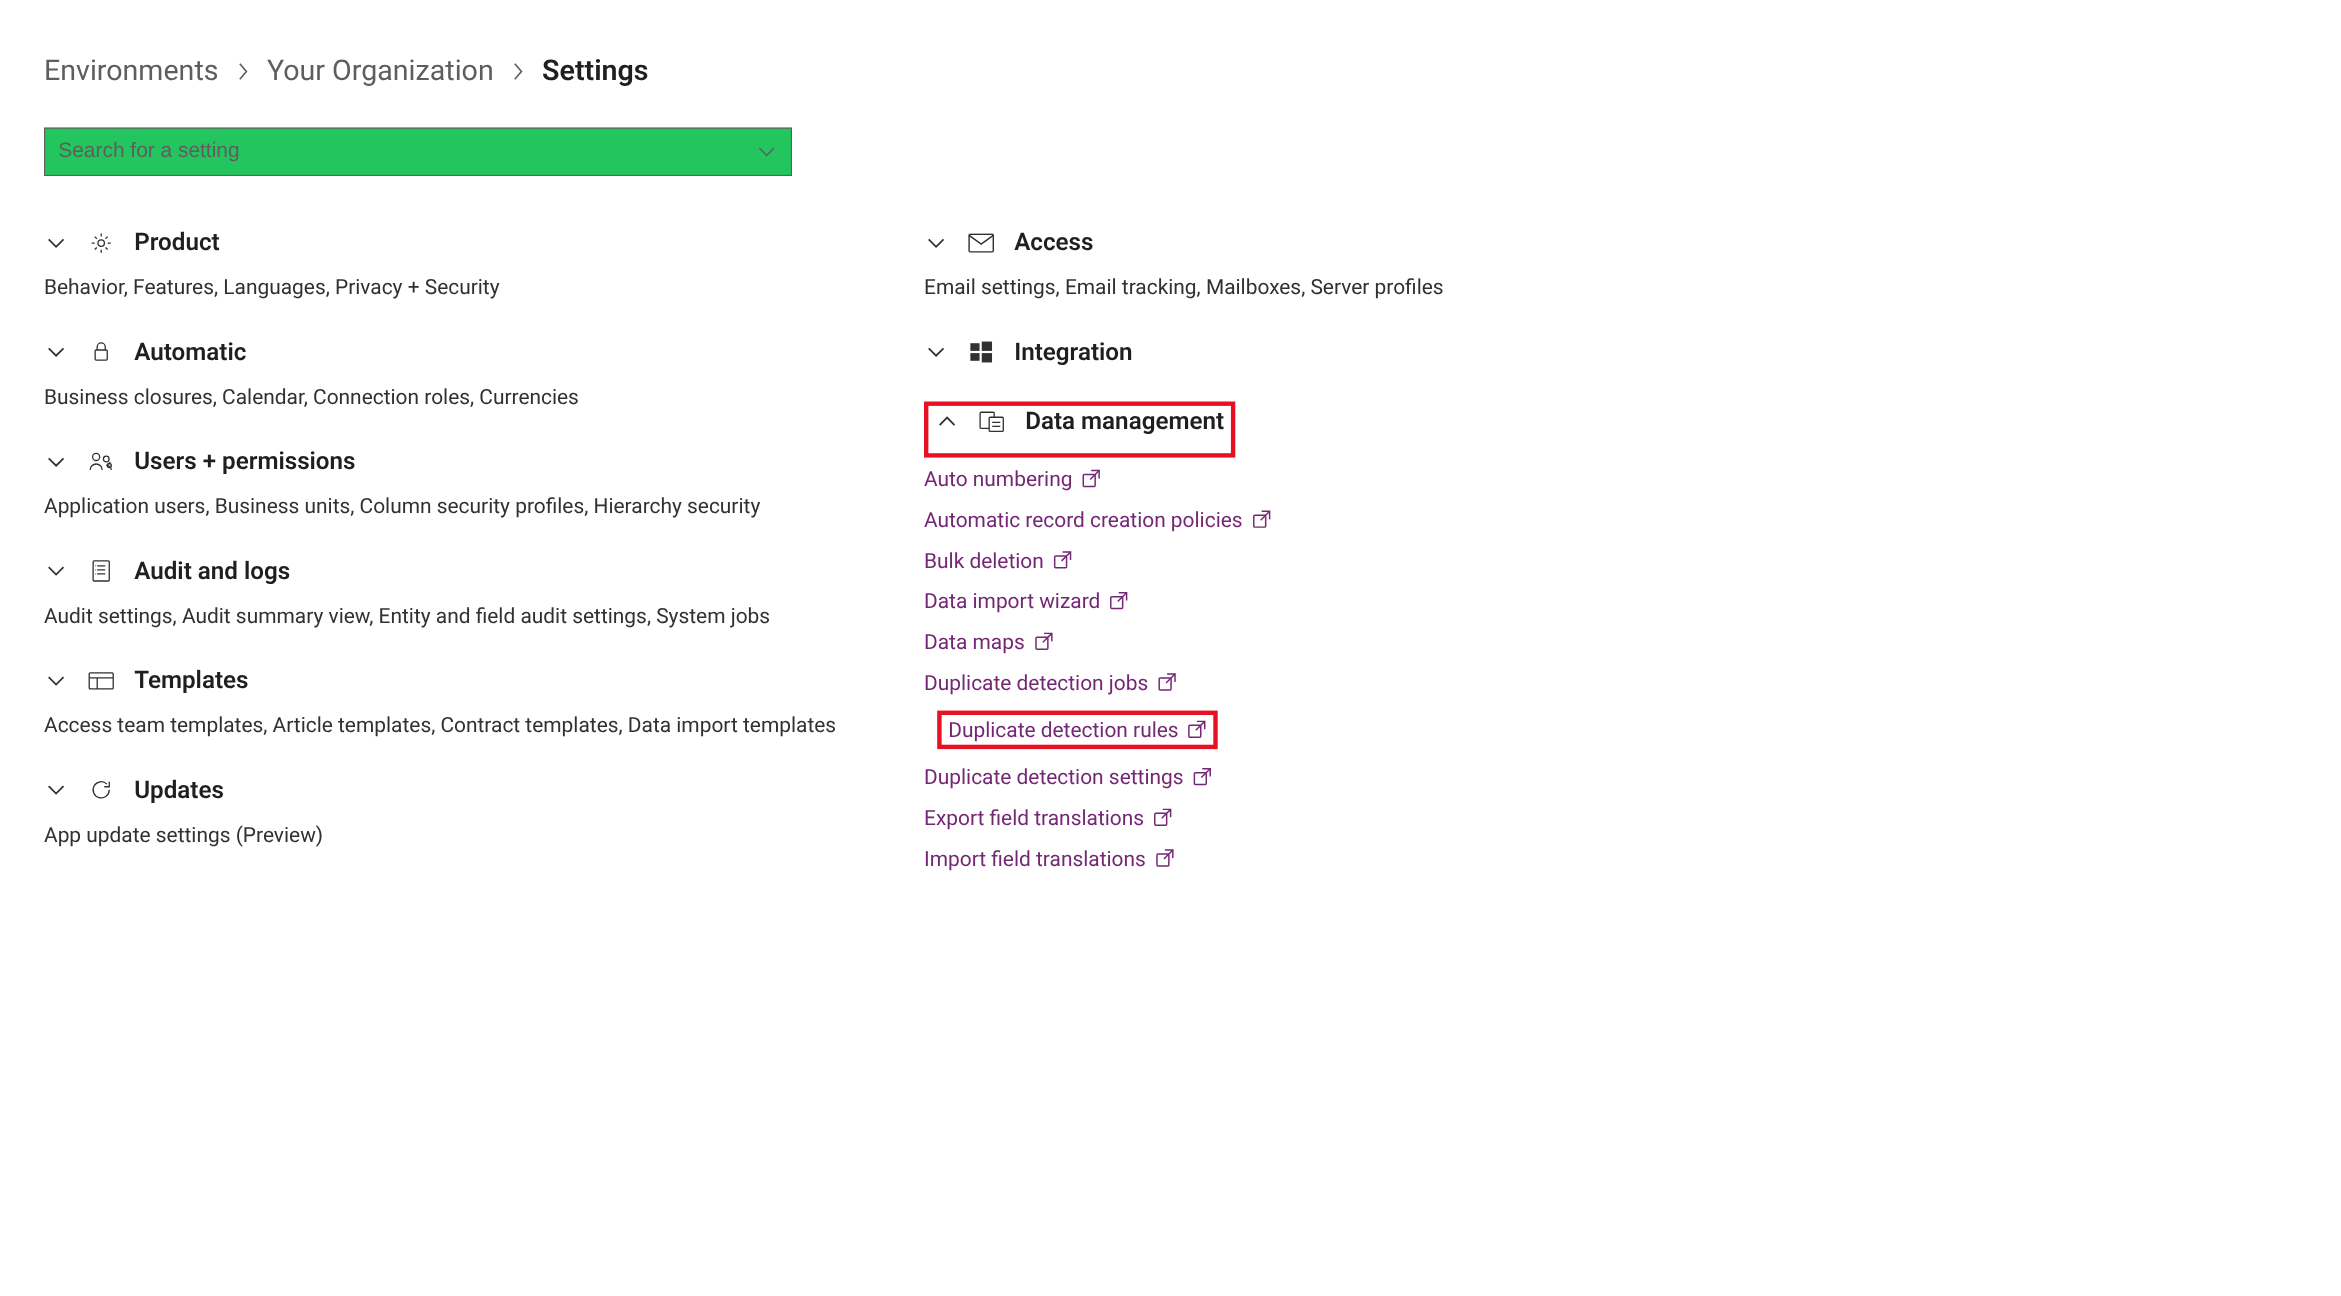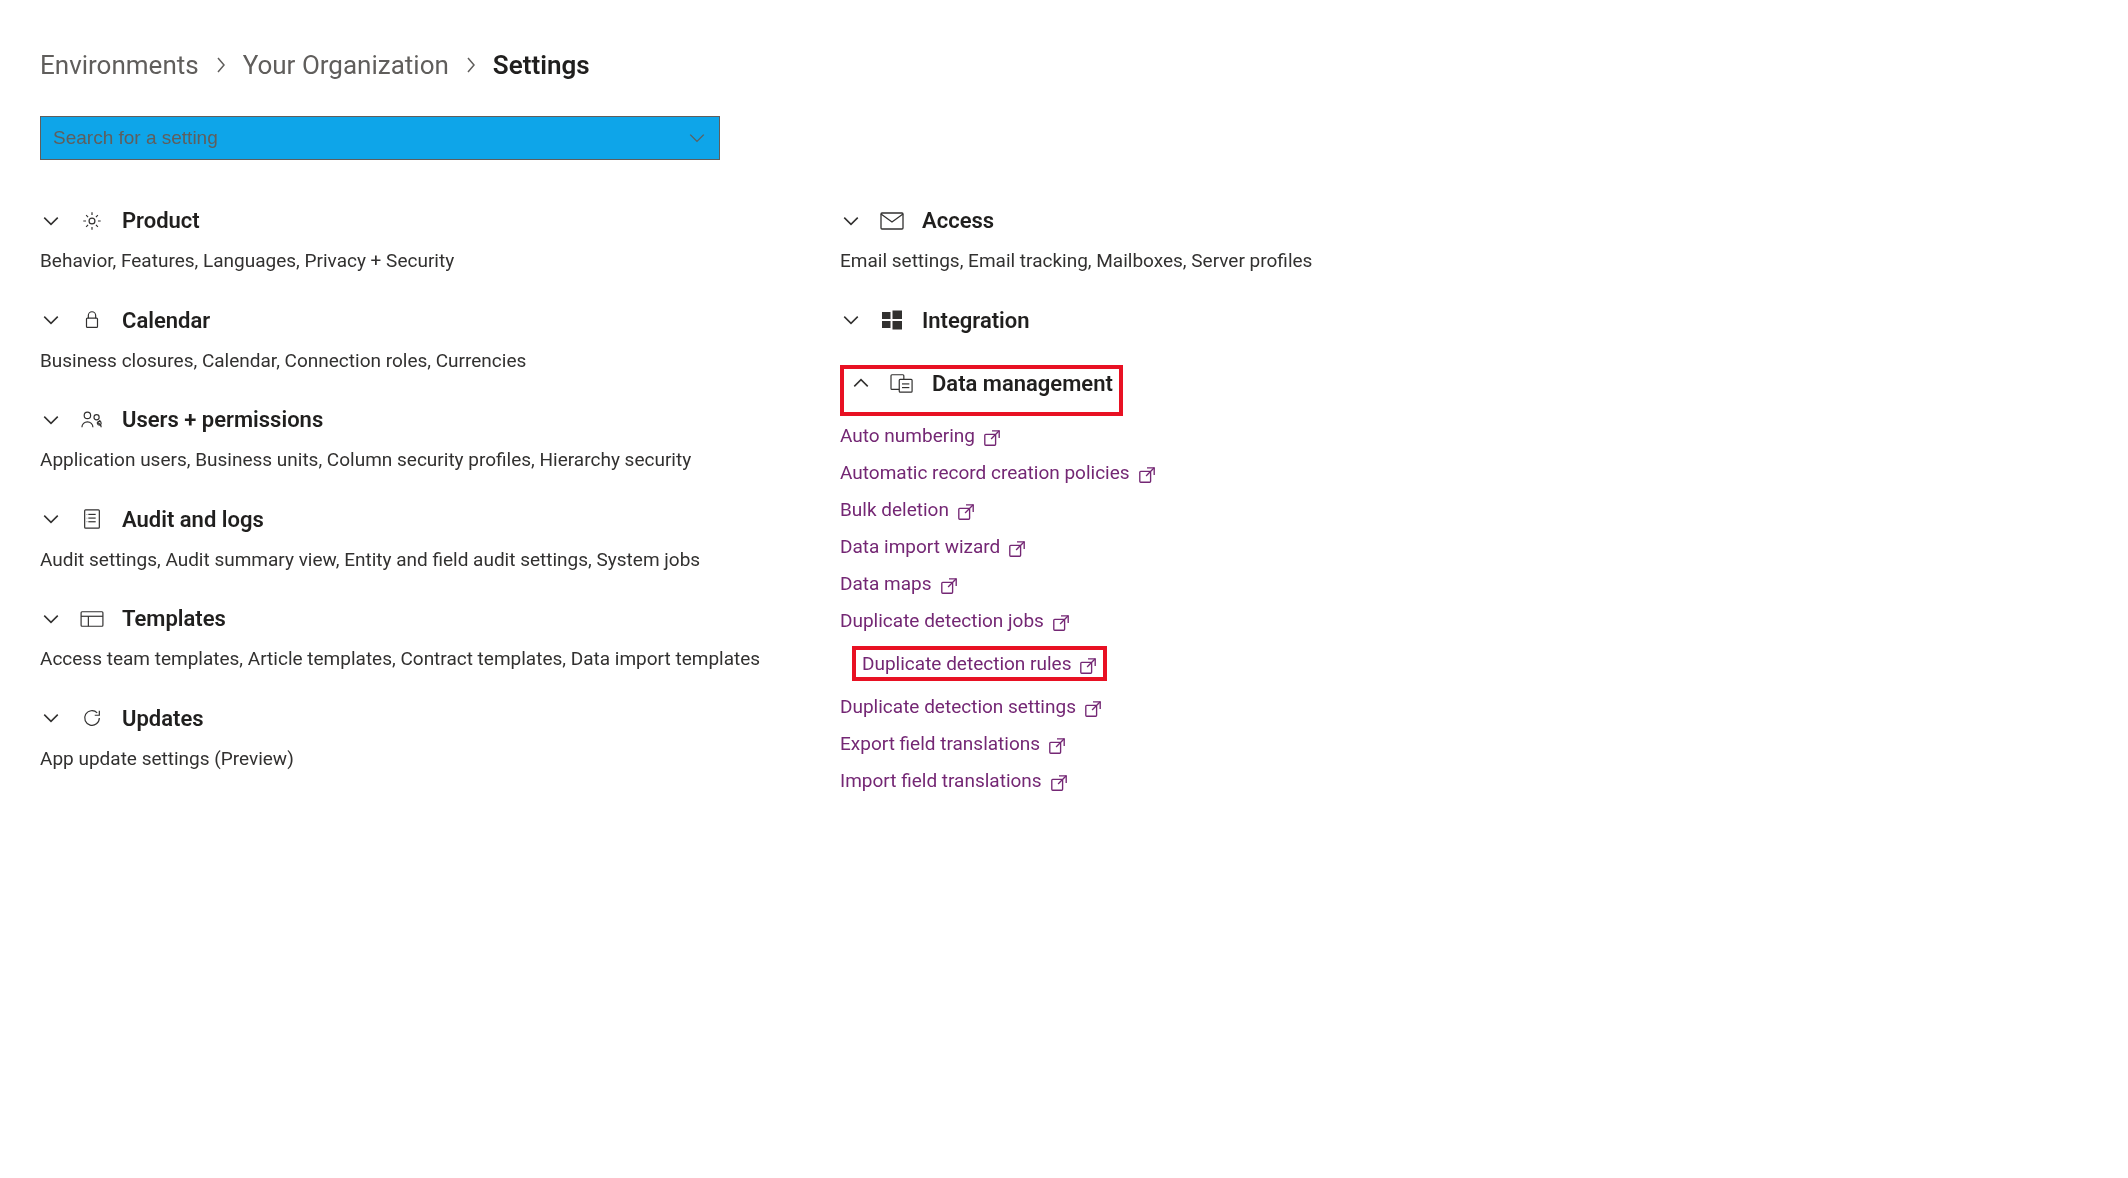--- a/index.html
+++ b/index.html
@@ -29,21 +29,21 @@
     width: 680px;
     margin-bottom: 48px;
   }
   .search-input {
     width: 100%;
     height: 44px;
     border: 1px solid #605e5c;
     padding: 0 44px 0 12px;
     font-size: 19px;
     color: #323130;
-    background: #0ea5e9;
+    background: #22c55e;
     outline: none;
   }
   .search-input::placeholder { color: #605e5c; }
   .search-chevron {
     position: absolute;
     right: 14px;
     top: 50%;
     transform: translateY(-50%);
     pointer-events: none;
   }
@@ -78,21 +78,21 @@
     border: 4px solid #e81123;
     padding: 2px 6px;
     display: inline-flex;
     align-items: center;
   }
 
   
   .links { margin-top: 8px; }
   .link-row {
     display: flex;
-    align-items: flex-end;
+    align-items: center;
     gap: 8px;
     margin-bottom: 14px;
     color: #742774;
     font-size: 19px;
     cursor: pointer;
   }
   .link-row .ext { display: inline-flex; }
   .link-row.highlighted {
     border: 4px solid #e81123;
     padding: 2px 6px;
@@ -155,21 +155,21 @@
             <svg width="18" height="18" viewBox="0 0 16 16">
               <path d="M2 5 L8 11 L14 5" fill="none" stroke="#323130" stroke-width="1.4"></path>
             </svg>
           </span>
           <span class="icon">
             <svg width="22" height="22" viewBox="0 0 24 24">
               <rect x="6" y="10" width="12" height="10" rx="1" stroke="#323130" stroke-width="1.3" fill="none"></rect>
               <path d="M8 10V7a4 4 0 0 1 8 0v3" stroke="#323130" stroke-width="1.3" fill="none"></path>
             </svg>
           </span>
-          <span class="title">Calendar</span>
+          <span class="title">Automatic</span>
         </div>
         <div class="cat-desc">Business closures, Calendar, Connection roles, Currencies</div>
       </div>
       <div class="category">
         <div class="cat-header">
           <span class="chev">
             <svg width="18" height="18" viewBox="0 0 16 16">
               <path d="M2 5 L8 11 L14 5" fill="none" stroke="#323130" stroke-width="1.4"></path>
             </svg>
           </span>

